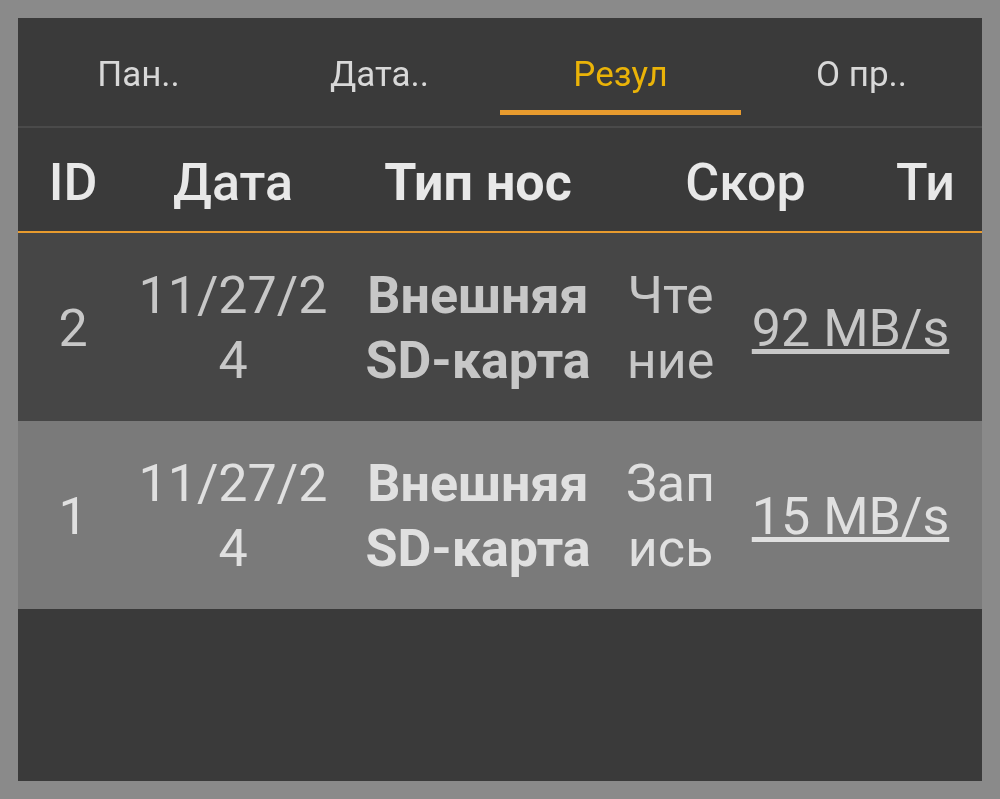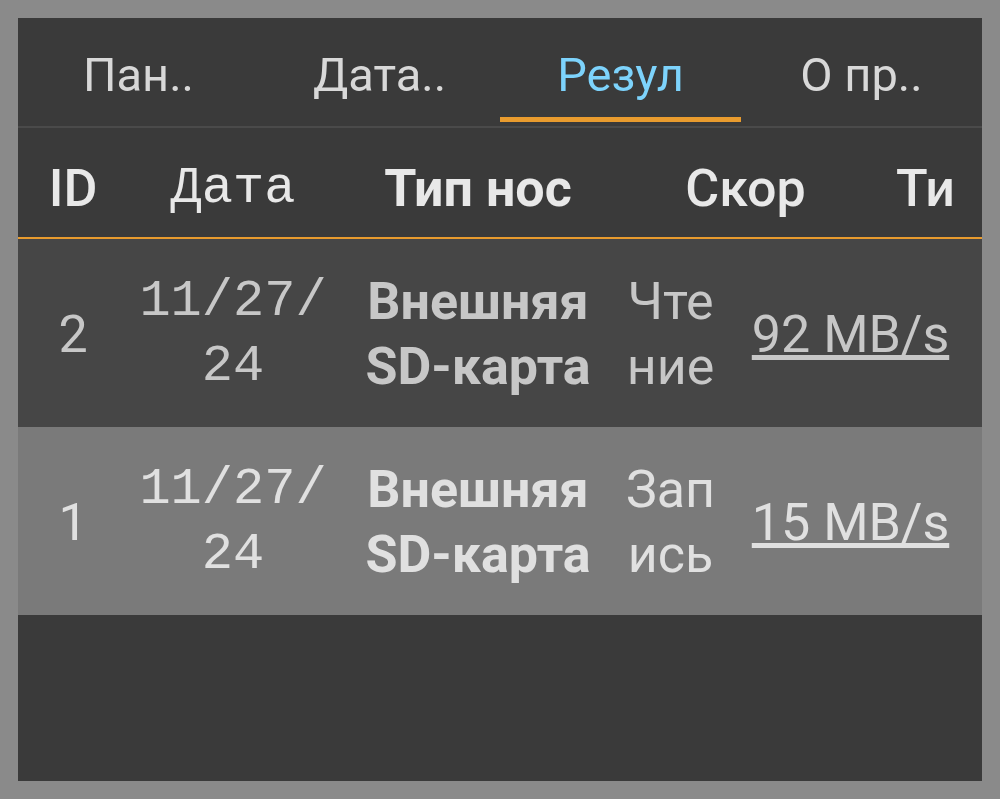--- a/index.html
+++ b/index.html
@@ -22,57 +22,57 @@
     }
     .tabs {
       display: flex;
       height: 110px;
       align-items: center;
       border-bottom: 2px solid #4a4a4a;
       padding: 0 0px;
     }
     .tab {
       flex: 1;
-      font-size: 47px;
+      font-size: 35px;
       color: #d8d8d8;
       text-align: center;
       padding: 25px 4px 20px 4px;
       white-space: nowrap;
       overflow: hidden;
       cursor: pointer;
       position: relative;
     }
     .tab.active {
-      color: #7dd3fc;
+      color: #eab308;
     }
     .tab.active::after {
       content: "";
       position: absolute;
       bottom: -2px;
       left: 0;
       right: 0;
       height: 7px;
       background: #e89b2e;
     }
     .table-header {
       display: flex;
       align-items: center;
       border-bottom: 2px solid #e89b2e;
-      padding: 30px 0 18px 0;
+      padding: 24px 0 18px 0;
     }
     .th {
       color: #e8e8e8;
       font-size: 52px;
       font-weight: 500;
       text-align: center;
       white-space: nowrap;
       overflow: hidden;
     }
     .col-id   { width: 110px; }
-    .col-date { width: 210px; font-family: Liberation Mono, monospace; }
+    .col-date { width: 210px; }
     .col-type { width: 280px; font-weight: bold; }
     .col-op   { width: 105px; }
     .col-spd  { width: 255px; }
 
     .row {
       display: flex;
       align-items: center;
       padding: 30px 0 28px 0;
     }
     .row.r0 { background: #464646; }

